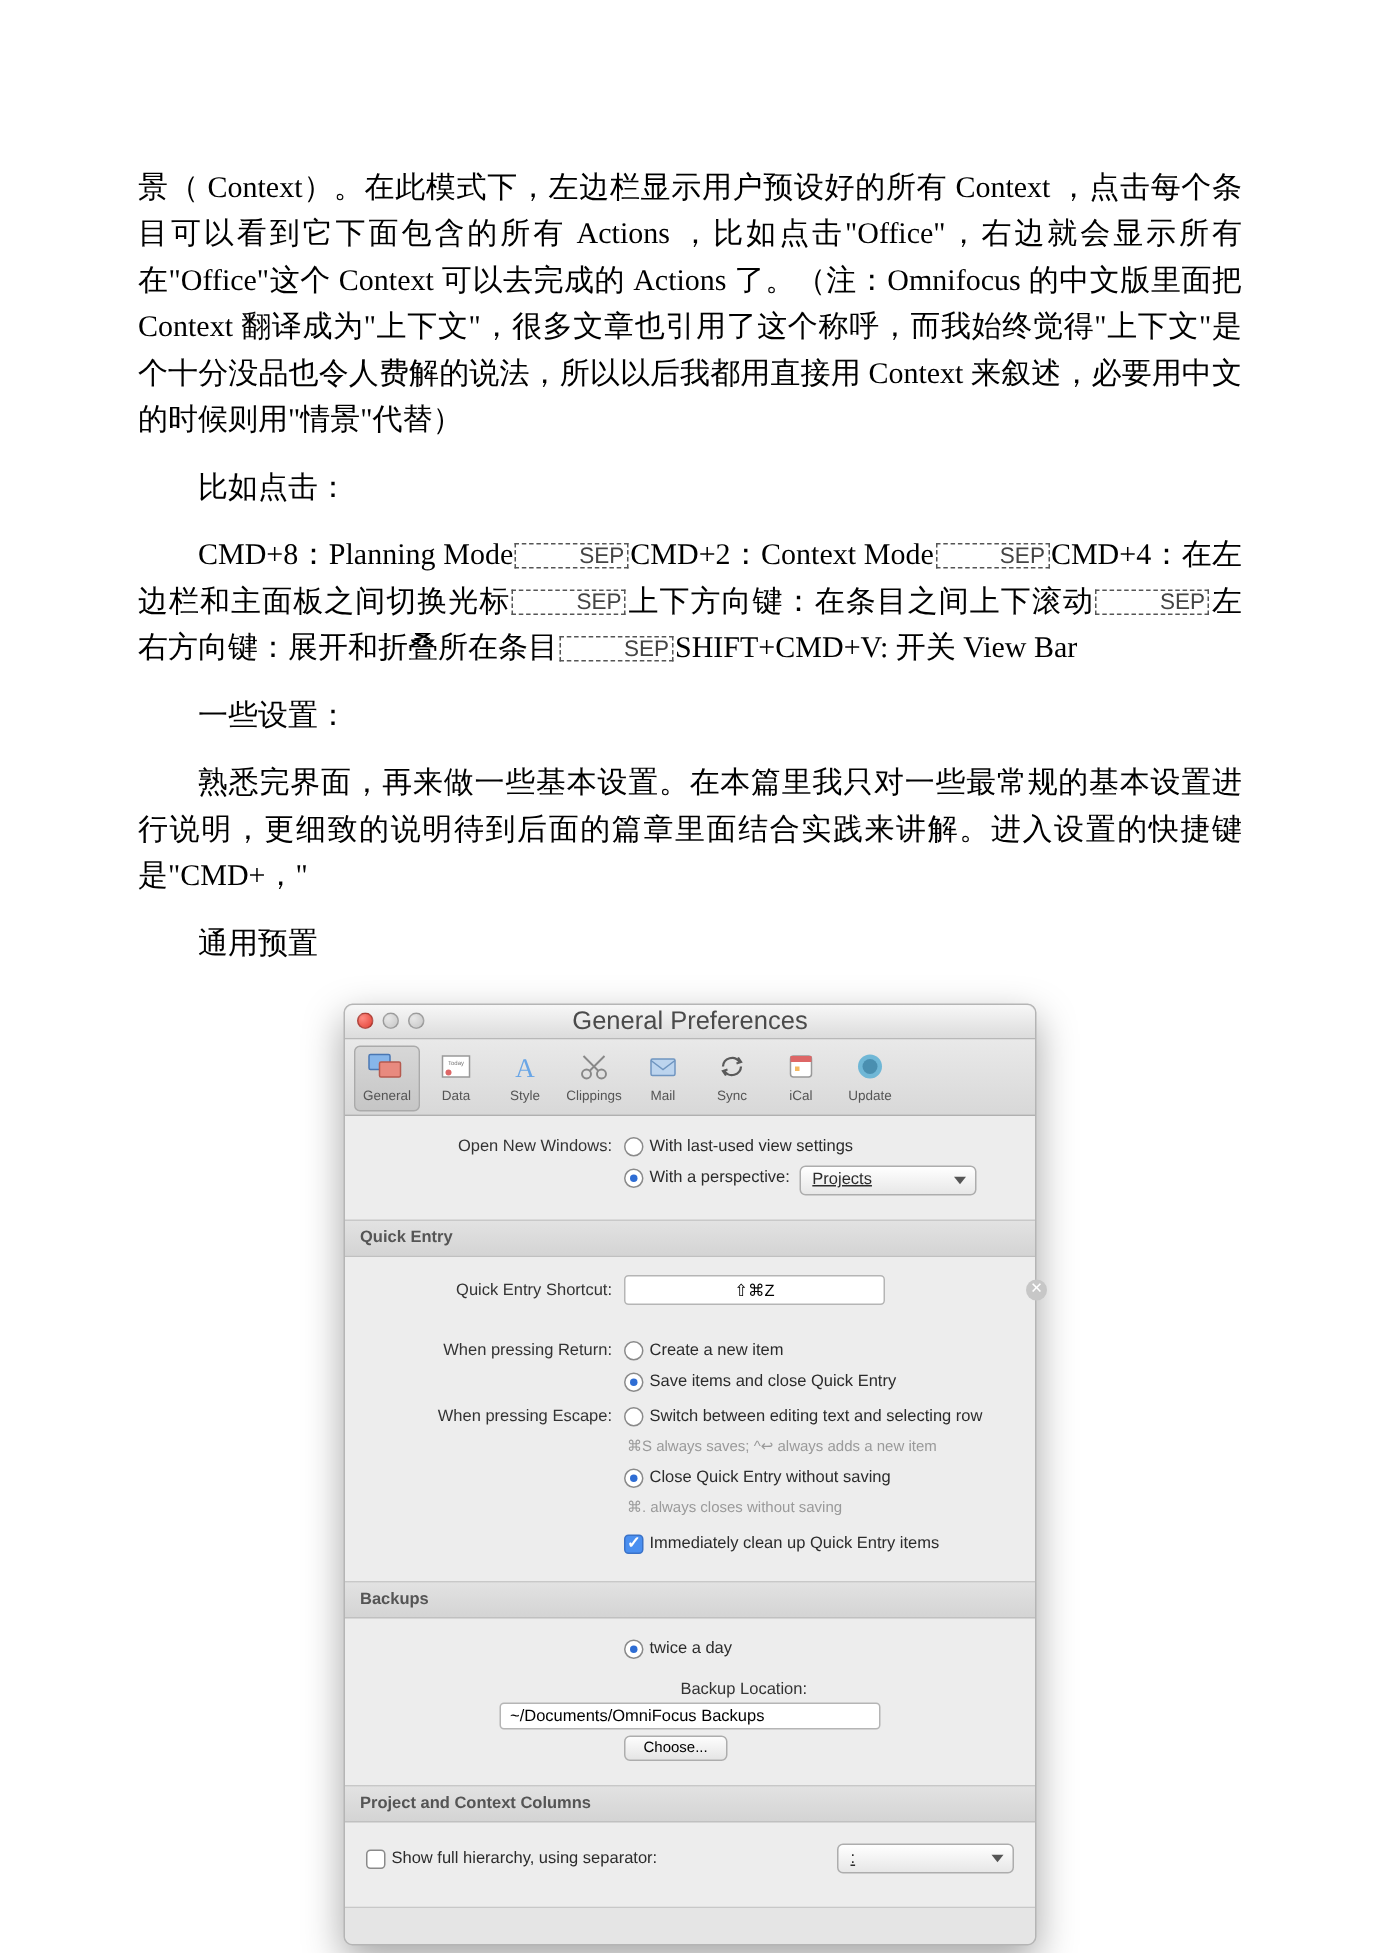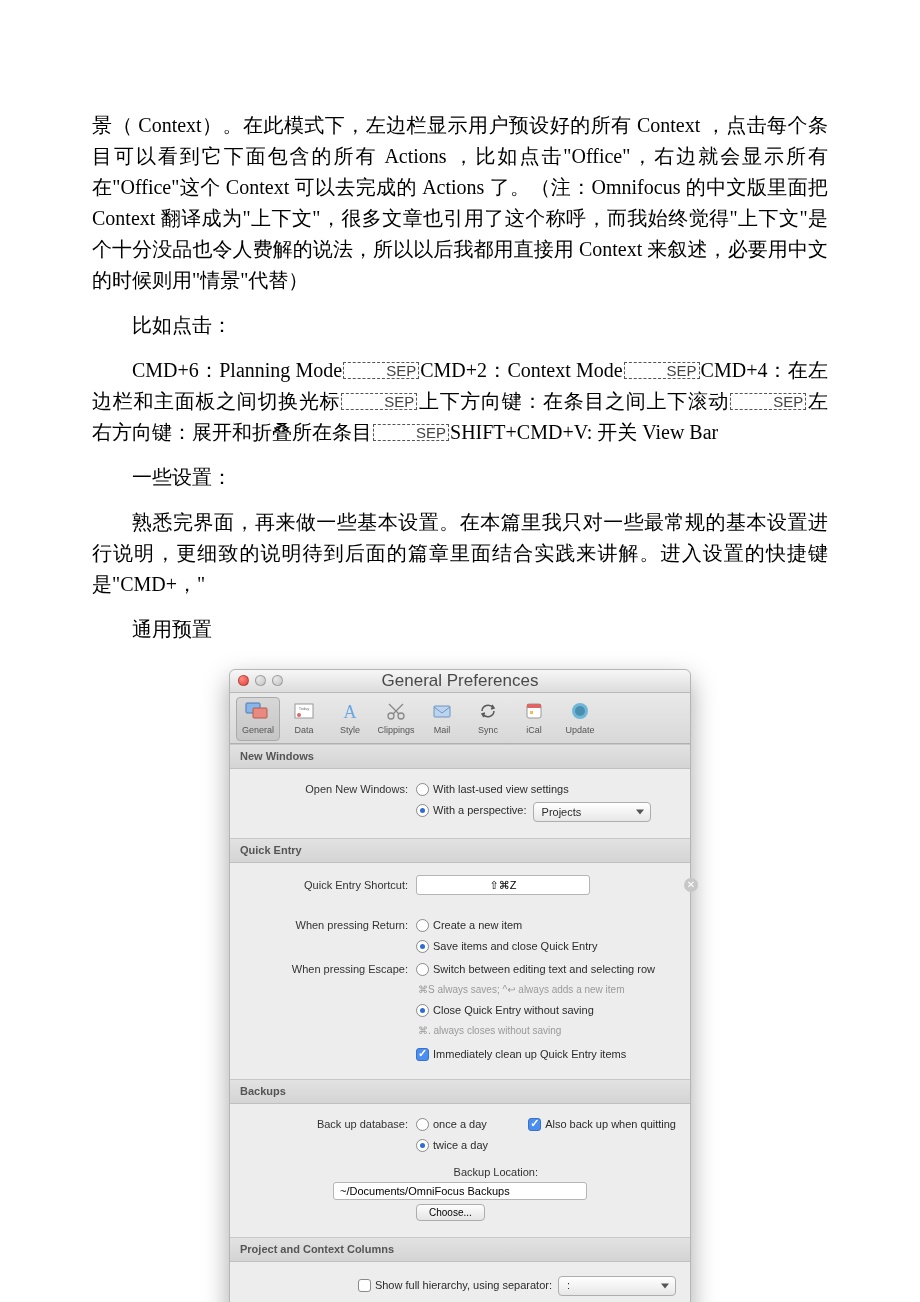--- a/index.html
+++ b/index.html
@@ -183,20 +183,21 @@
     align-items: center;
     justify-content: space-between;
     min-width: 90px;
     height: 18px;
     padding: 0 18px 0 8px;
     background: linear-gradient(#ffffff, #e7e7e7);
     border: 1px solid #adadad;
     border-radius: 4px;
     font-size: 11px;
     position: relative;
+    text-decoration: underline;
   }
   .pop-select::after {
     content: "";
     position: absolute;
     right: 6px; top: 50%;
     transform: translateY(-50%);
     width: 0; height: 0;
     border-left: 4px solid transparent;
     border-right: 4px solid transparent;
     border-top: 5px solid #555;
@@ -241,39 +242,39 @@
     justify-content: space-between;
     align-items: center;
     padding: 12px 14px;
     background: #e5e5e5;
     border-top: 1px solid #c8c8c8;
     border-radius: 0 0 6px 6px;
   }
   .proj-col-row {
     display: flex;
     align-items: center;
-    justify-content: flex-end;
+    justify-content: space-between;
     gap: 6px;
     padding: 6px 0 10px 0;
   }
   .sep-select {
     width: 44px;
     position: relative;
   }
 </style>
 </head>
 <body>
 
 <div class="page">
 
   <p class="para">景（ Context）。在此模式下，左边栏显示用户预设好的所有 Context ，点击每个条目可以看到它下面包含的所有 Actions ，比如点击"Office"，右边就会显示所有在"Office"这个 Context 可以去完成的 Actions 了。（注：Omnifocus 的中文版里面把 Context 翻译成为"上下文"，很多文章也引用了这个称呼，而我始终觉得"上下文"是个十分没品也令人费解的说法，所以以后我都用直接用 Context 来叙述，必要用中文的时候则用"情景"代替）</p>
   <p class="para indent">比如点击：</p>
 
   <p class="para indent">
-    <span>CMD+6：Planning Mode</span><span class="sep-box">SEP</span><span>CMD+2：Context Mode</span><span class="sep-box">SEP</span><span>CMD+4：在左边栏和主面板之间切换光标</span><span class="sep-box">SEP</span><span>上下方向键：在条目之间上下滚动</span><span class="sep-box">SEP</span><span>左右方向键：展开和折叠所在条目</span><span class="sep-box">SEP</span><span>SHIFT+CMD+V: 开关 View Bar</span>
+    <span>CMD+8：Planning Mode</span><span class="sep-box">SEP</span><span>CMD+2：Context Mode</span><span class="sep-box">SEP</span><span>CMD+4：在左边栏和主面板之间切换光标</span><span class="sep-box">SEP</span><span>上下方向键：在条目之间上下滚动</span><span class="sep-box">SEP</span><span>左右方向键：展开和折叠所在条目</span><span class="sep-box">SEP</span><span>SHIFT+CMD+V: 开关 View Bar</span>
   </p>
 
   <p class="para indent">一些设置：</p>
   <p class="para indent">熟悉完界面，再来做一些基本设置。在本篇里我只对一些最常规的基本设置进行说明，更细致的说明待到后面的篇章里面结合实践来讲解。进入设置的快捷键是"CMD+，"</p>
   <p class="para indent">通用预置</p>
 
   <div class="pref-window">
 
     <div class="titlebar">
       <div class="traffic">
@@ -357,21 +358,20 @@
               <circle cx="11" cy="10" r="8" fill="#6fb7d6"></circle>
               <circle cx="11" cy="10" r="5" fill="#4a8fb0"></circle>
             </svg>
         </div>
         <span>Update</span>
       </div>
     </div>
 
     <div class="pane">
 
-      <div class="section-header">New Windows</div>
       <div class="section-body">
         <div class="row">
           <div class="label-col">Open New Windows:</div>
           <div class="ctrl-col">
             <label class="radio-lbl">
               <input type="radio" class="radio" name="nw" style="">
               <span>With last-used view settings</span>
             </label>
           </div>
         </div>
@@ -455,33 +455,20 @@
             <label class="check-lbl">
               <input type="checkbox" class="check" checked="" style="">
               <span>Immediately clean up Quick Entry items</span>
             </label>
           </div>
         </div>
       </div>
 
       <div class="section-header">Backups</div>
       <div class="section-body">
-        <div class="row">
-          <div class="label-col">Back up database:</div>
-          <div class="ctrl-col" style="justify-content:space-between; width:100%;">
-            <label class="radio-lbl">
-              <input type="radio" class="radio" name="bk" style="">
-              <span>once a day</span>
-            </label>
-            <label class="check-lbl">
-              <input type="checkbox" class="check" checked="" style="">
-              <span>Also back up when quitting</span>
-            </label>
-          </div>
-        </div>
         <div class="row">
           <div class="label-col"></div>
           <div class="ctrl-col">
             <label class="radio-lbl">
               <input type="radio" class="radio" name="bk" checked="" style="">
               <span>twice a day</span>
             </label>
           </div>
         </div>
 

